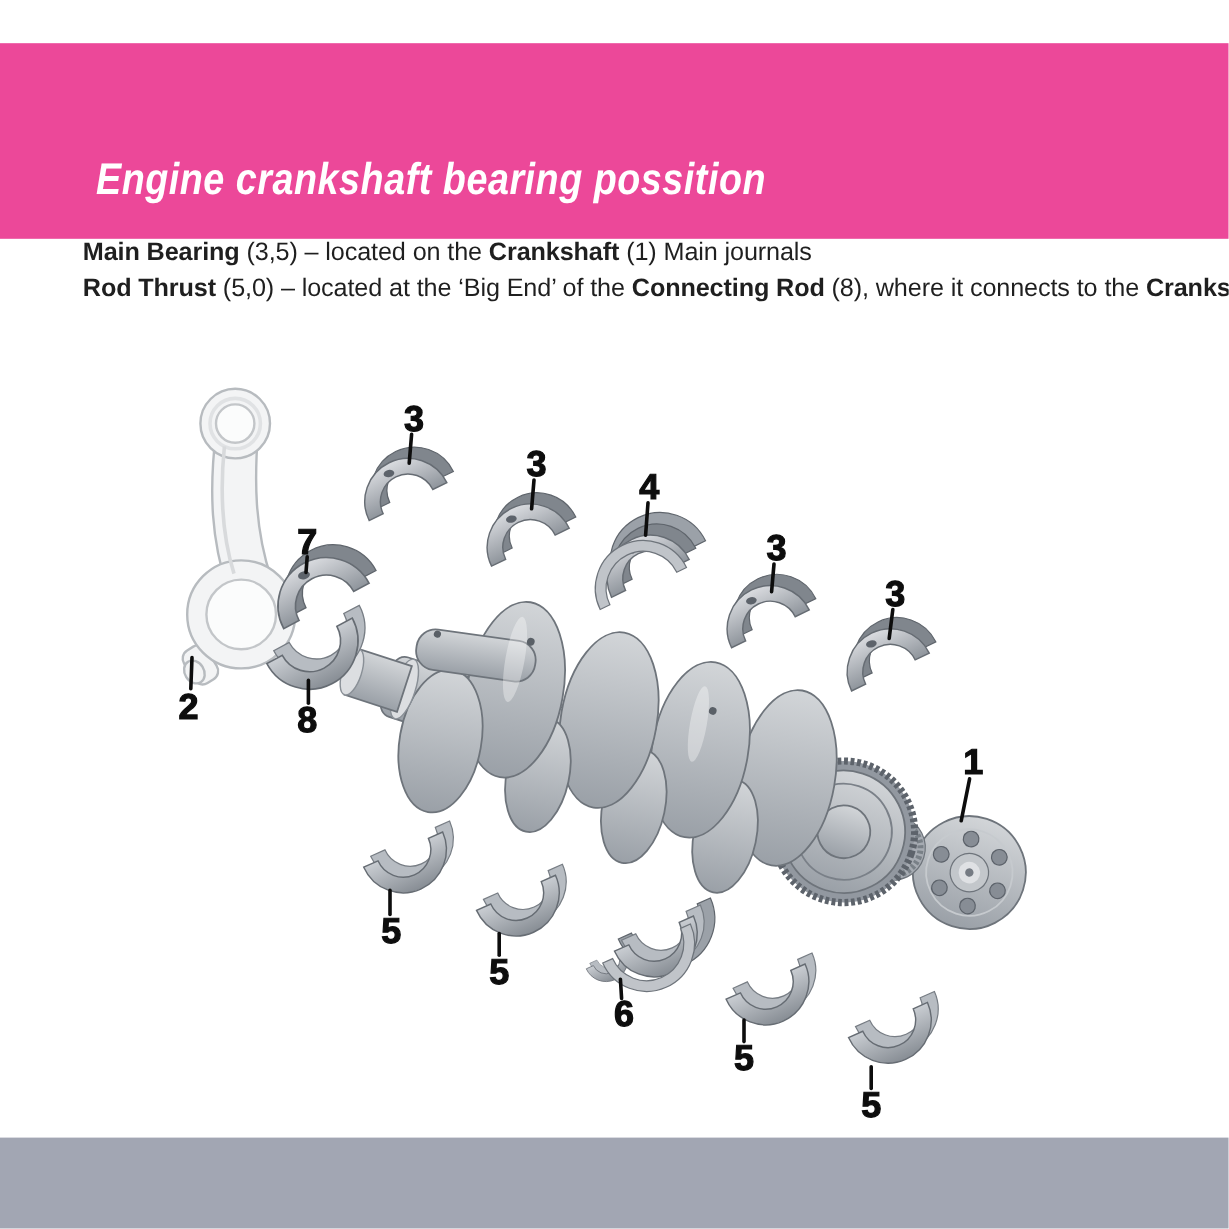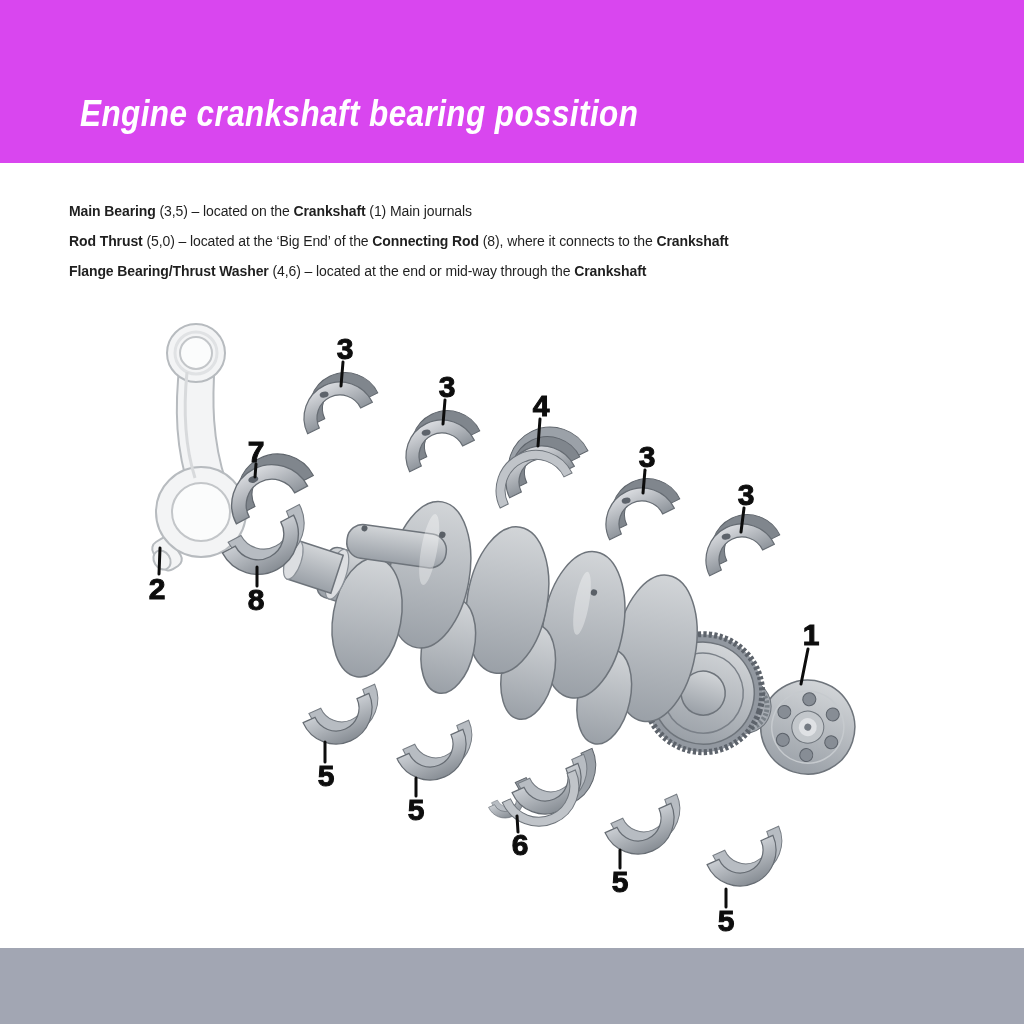--- a/index.html
+++ b/index.html
@@ -6,21 +6,21 @@
   .page{position:relative;width:1024px;height:1024px;background:#ffffff;overflow:hidden;
         font-family:"Liberation Sans", sans-serif;}
   
   .hdr{position:absolute;left:0;top:0;width:1024px;height:163px;background:#2b2682;}
   .hdr h1{position:absolute;left:80px;top:95px;margin:0;color:#ffffff;
           font-size:37px;font-weight:bold;font-style:italic;line-height:1;
           transform:scaleX(0.85);transform-origin:left center;white-space:nowrap;
           letter-spacing:0.5px;}
   
   .desc{position:absolute;left:69px;top:196px;width:930px;color:#1f1f1f;
-        font-size:14px;line-height:30px;letter-spacing:-0.1px;}
+        font-size:21px;line-height:30px;letter-spacing:-0.1px;}
   .desc p{margin:0;white-space:nowrap;}
   .desc .b{font-weight:bold;}
   
   svg.fig{position:absolute;left:0;top:0;width:1024px;height:1024px;}
   .leader{stroke:#0d0d0d;stroke-width:3;stroke-linecap:round;}
   .callout{font-family:"Liberation Sans",sans-serif;font-weight:bold;font-size:30px;
            fill:#0d0d0d;text-anchor:middle;paint-order:stroke;stroke:#0d0d0d;stroke-width:1px;}
   
   .mMid{fill:url(#gM);stroke:#6e747b;stroke-width:1.5;}
   .mLight{fill:#dcdee1;stroke:#8a9097;stroke-width:1.2;}
@@ -38,28 +38,27 @@
   .dot{fill:#5a6067;}
   .hl{fill:rgba(255,255,255,0.35);}
   
   .ftr{position:absolute;left:0;top:948px;width:1024px;height:76px;background:#a2a6b3;}
 </style>
 </head>
 <body>
 
 <div class="page">
 
-  <div class="hdr" style="background: #d946ef;">
+  <div class="hdr" style="background: #ec4899; margin-top: 36px;">
     <h1>Engine crankshaft bearing possition</h1>
   </div>
 
   <div class="desc">
     <p><span class="b">Main Bearing</span><span> (3,5) – located on the </span><span class="b">Crankshaft</span><span> (1) Main journals</span></p>
     <p><span class="b">Rod Thrust</span><span> (5,0) – located at the ‘Big End’ of the </span><span class="b">Connecting Rod</span><span> (8), where it connects to the </span><span class="b">Crankshaft</span></p>
-    <p><span class="b">Flange Bearing/Thrust Washer</span><span> (4,6) – located at the end or mid-way through the </span><span class="b">Crankshaft</span></p>
   </div>
 
   <svg class="fig" viewBox="0 0 1024 1024">
     <defs>
       <linearGradient id="gM" x1="0" y1="0" x2="0" y2="1">
         <stop offset="0" stop-color="#d2d5d8"></stop>
           <stop offset="1" stop-color="#9aa0a7"></stop>
       </linearGradient>
       <linearGradient id="gArch" x1="0" y1="0" x2="0" y2="1">
         <stop offset="0" stop-color="#dadce0"></stop>

